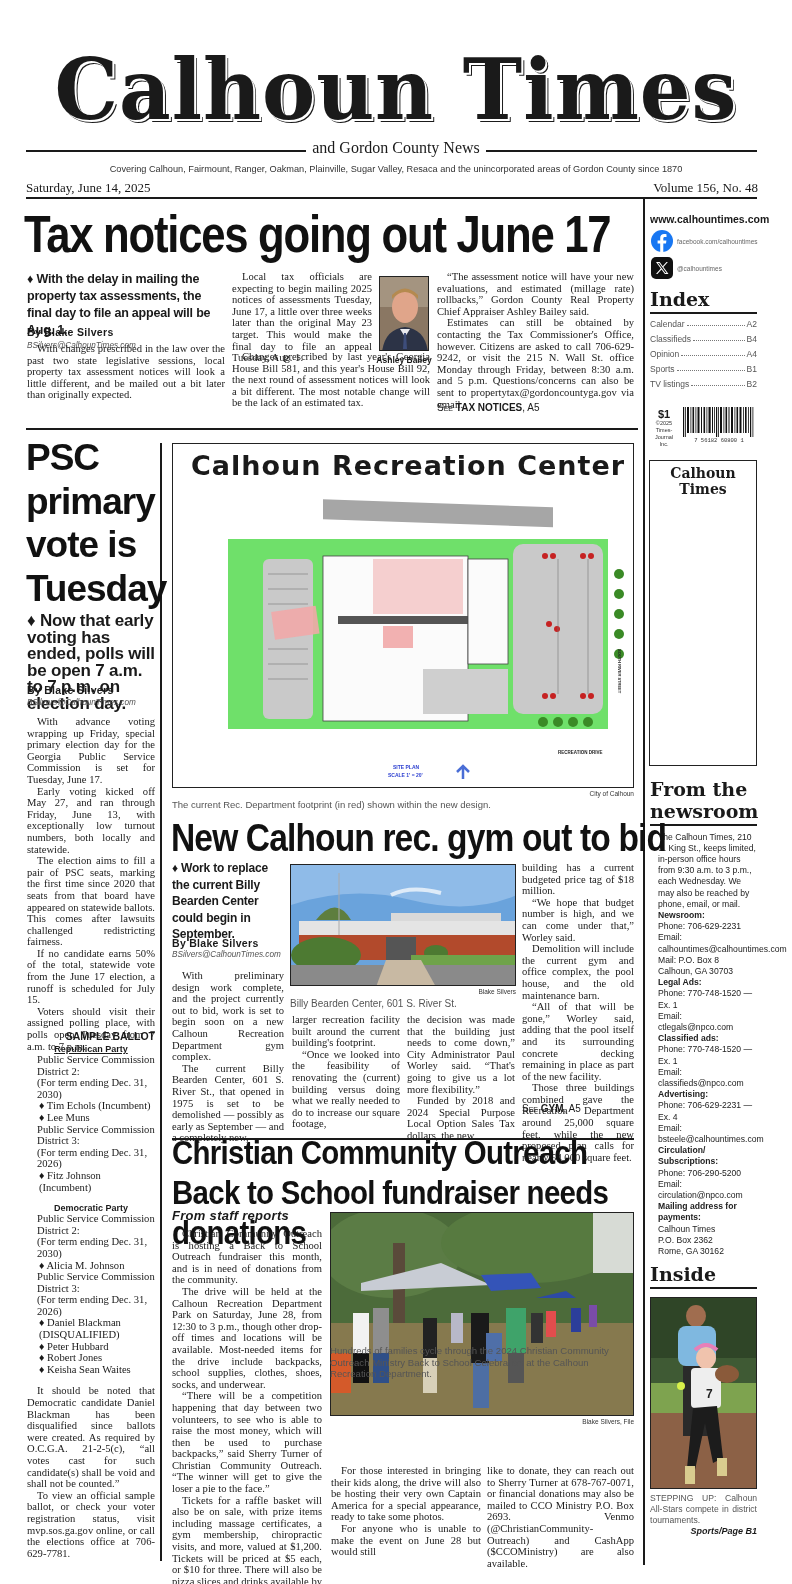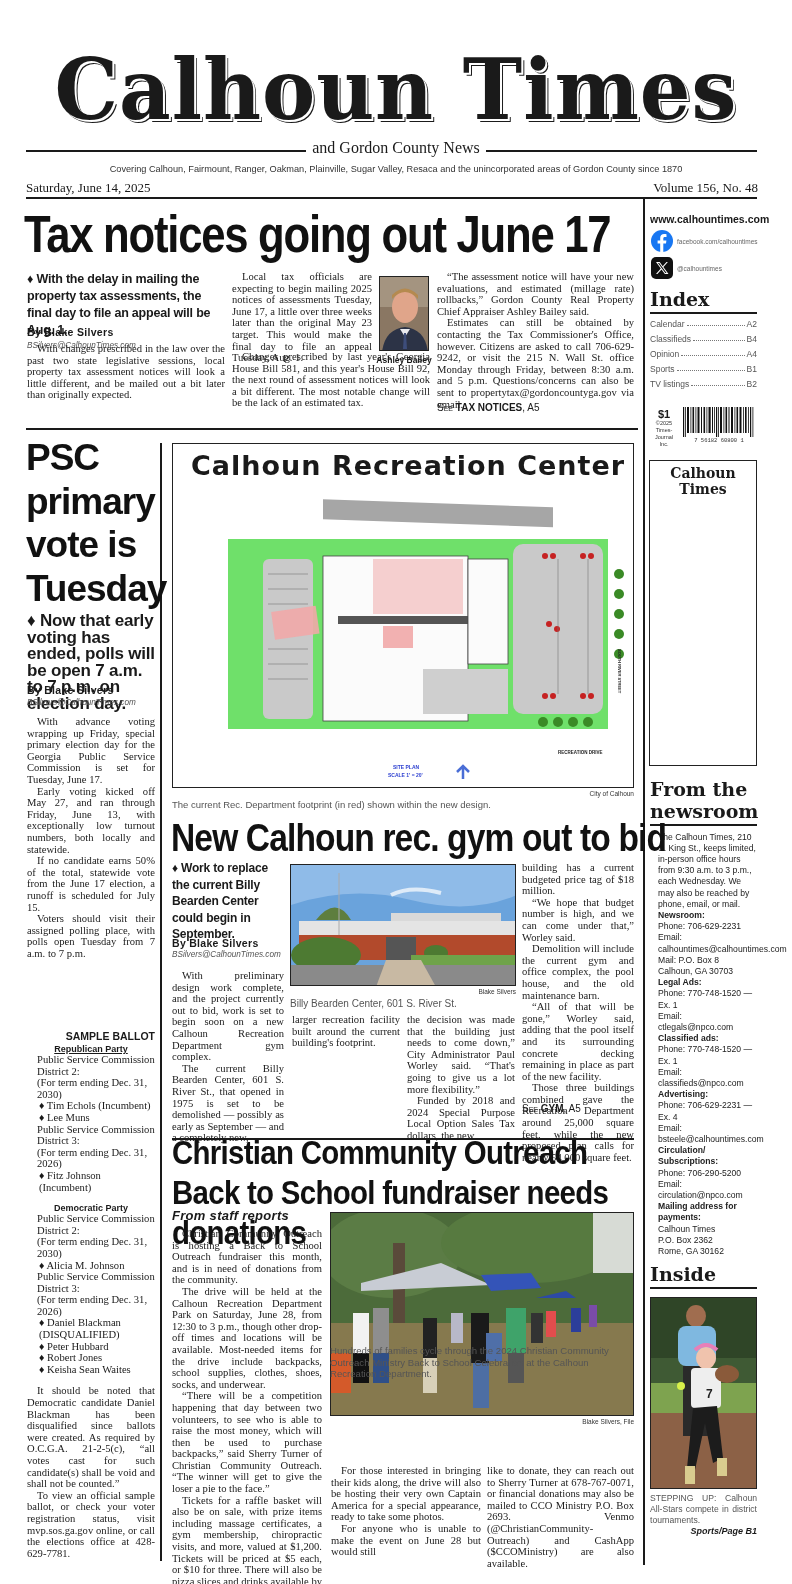--- a/index.html
+++ b/index.html
@@ -270,20 +270,21 @@
 
 <div>
   <div class="abs hed" style="left:26px;top:436px;width:130px;font-size:37px;line-height:43.5px;letter-spacing:-1px;">PSC primary vote is Tuesday</div>
   <div class="abs deck" style="left:27px;top:613px;width:128px;font-size:17px;line-height:16.5px;">♦ Now that early voting has ended, polls will be open 7 a.m. to 7 p.m. on election day.</div>
   <div class="abs byline" style="left:27px;top:684px;">By Blake Silvers</div>
   <div class="abs email" style="left:27px;top:698px;">BSilvers@CalhounTimes.com</div>
 
   <div class="abs body" style="left:27px;top:716px;width:128px;">
     <p>With advance voting wrapping up Friday, special primary election day for the Georgia Public Service Commission is set for Tuesday, June 17.</p>
     <p>Early voting kicked off May 27, and ran through Friday, June 13, with exceptionally low turnout numbers, both locally and statewide.</p>
+    <p>The election aims to fill a pair of PSC seats, marking the first time since 2020 that seats from that board have appeared on statewide ballots. This comes after lawsuits challenged redistricting fairness.</p>
     <p>If no candidate earns 50% of the total, statewide vote from the June 17 election, a runoff is scheduled for July 15.</p>
     <p>Voters should visit their assigned polling place, with polls open Tuesday from 7 a.m. to 7 p.m.</p>
   </div>
 
   <div class="abs" style="left:27px;top:1030px;width:128px;">
     <div class="sample-head">SAMPLE BALLOT</div>
     <div class="party-head" style="margin-top:2px;text-decoration:underline;">Republican Party</div>
     <div class="ballot">
       <div class="ind1">Public Service Commission District 2:</div>
       <div class="ind1">(For term ending Dec. 31, 2030)</div>
@@ -300,21 +301,21 @@
       <div class="ind2">♦ Alicia M. Johnson</div>
       <div class="ind1">Public Service Commission District 3:</div>
       <div class="ind1">(For term ending Dec. 31, 2026)</div>
       <div class="ind2">♦ Daniel Blackman (DISQUALIFIED)</div>
       <div class="ind2">♦ Peter Hubbard</div>
       <div class="ind2">♦ Robert Jones</div>
       <div class="ind2">♦ Keisha Sean Waites</div>
     </div>
     <div class="body" style="margin-top:10px;">
       <p>It should be noted that Democratic candidate Daniel Blackman has been disqualified since ballots were created. As required by O.C.G.A. 21-2-5(c), “all votes cast for such candidate(s) shall be void and shall not be counted.”</p>
-      <p>To view an official sample ballot, or check your voter registration status, visit mvp.sos.ga.gov online, or call the elections office at 428-629-7781.</p>
+      <p>To view an official sample ballot, or check your voter registration status, visit mvp.sos.ga.gov online, or call the elections office at 706-629-7781.</p>
     </div>
   </div>
 </div>
 
 <div>
   <div class="abs" style="left:172px;top:443px;width:462px;height:345px;border:1.5px solid #222;background:#fff;overflow:hidden;">
     <div style="position:absolute;left:18px;top:6px;font-family:'DejaVu Sans',sans-serif;font-weight:bold;font-size:27px;letter-spacing:1px;">Calhoun Recreation Center</div>
     <svg width="462" height="345" viewBox="0 0 462 345" style="position:absolute;left:0;top:0;">
       <rect x="150" y="50" width="230" height="20" fill="#a6a6a6" transform="skewY(2)"></rect>
       <rect x="55" y="95" width="380" height="190" fill="#6fe06a"></rect>
@@ -397,20 +398,21 @@
       <rect x="0" y="100" width="226" height="22" fill="#8a8a8a"></rect>
       <path d="M95 95 L130 95 L145 122 L85 122Z" fill="#c8b9a3"></path>
       <line x1="48" y1="8" x2="48" y2="70" stroke="#aaa" stroke-width="1"></line>
     </svg>
   </div>
   <div class="abs credit" style="left:290px;top:988px;width:226px;">Blake Silvers</div>
   <div class="abs caption" style="left:290px;top:998px;width:226px;font-size:10px;">Billy Bearden Center, 601 S. River St.</div>
 
   <div class="abs body" style="left:292px;top:1014px;width:108px;">
     <p style="text-indent:0;">larger recreation facility built around the current building's footprint.</p>
+    <p>“Once we looked into the feasibility of renovating the (current) building versus doing what we really needed to do to increase our square footage,</p>
   </div>
   <div class="abs body" style="left:407px;top:1014px;width:108px;">
     <p style="text-indent:0;">the decision was made that the building just needs to come down,” City Administrator Paul Worley said. “That's going to give us a lot more flexibility.”</p>
     <p>Funded by 2018 and 2024 Special Purpose Local Option Sales Tax dollars, the new</p>
   </div>
   <div class="abs body" style="left:522px;top:862px;width:112px;">
     <p style="text-indent:0;">building has a current budgeted price tag of $18 million.</p>
     <p>“We hope that budget number is high, and we can come under that,” Worley said.</p>
     <p>Demolition will include the current gym and office complex, the pool house, and the old maintenance barn.</p>
     <p>“All of that will be gone,” Worley said, adding that the pool itself and its surrounding concrete decking remaining in place as part of the new facility.</p>

